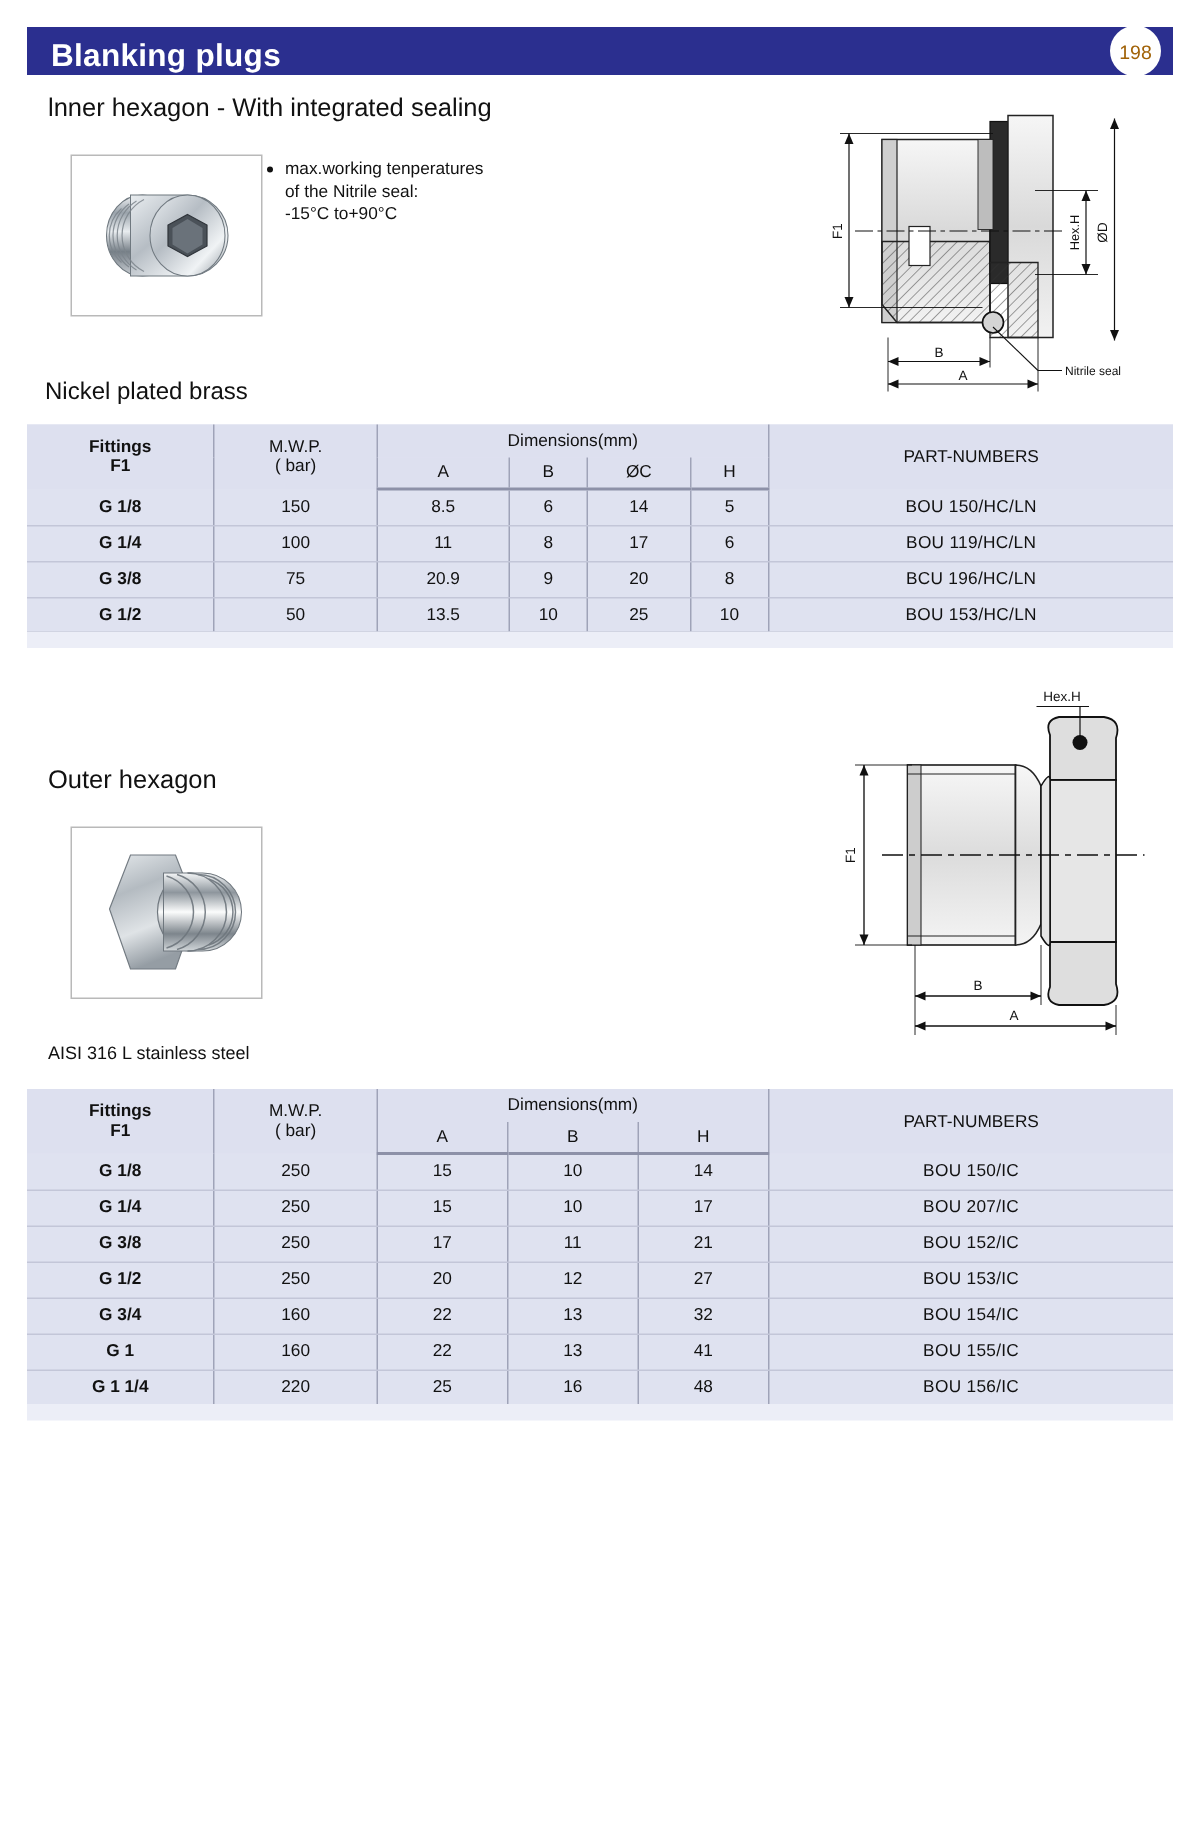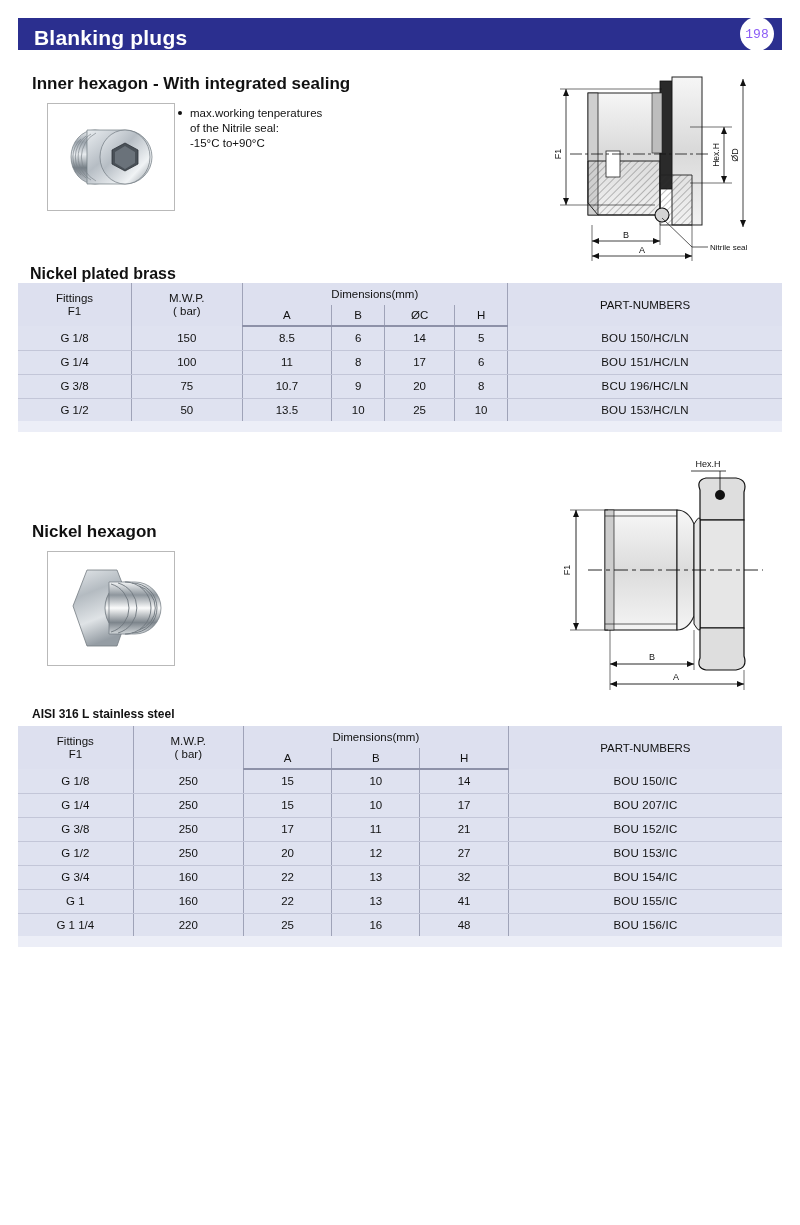--- a/index.html
+++ b/index.html
@@ -28,36 +28,34 @@
     letter-spacing: 0.2px;
     margin-left: 16px;
   }
   .page-badge {
     position: absolute;
     right: 8px; top: 50%;
     transform: translateY(-50%);
     width: 34px; height: 34px;
     border-radius: 50%;
     background: #ffffff;
-    color: #8b5cf6;
+    color: #a16207;
     font-size: 13px;
     display: flex;
     align-items: center;
     justify-content: center;
-    font-family: Liberation Mono, monospace;
   }
 
   
   .sec-title {
     position: absolute;
     font-size: 17px;
-    font-weight: bold;
+    font-weight: normal;
     color: #111111;
     white-space: nowrap;
-    margin-top: 12px;
   }
   #title-inner  { left: 32px; top: 62px; }
   #title-nickel { left: 30px; top: 253px; font-size: 16px; text-align: center; }
   #title-outer  { left: 32px; top: 510px; }
   #title-aisi   { left: 32px; top: 695px; font-size: 12px; }
 
   
   .photo-frame {
     position: absolute;
     border: 1px solid #b9b9b9;
@@ -112,21 +110,21 @@
   .spec-table thead tr.hrow1 th { height: 22px; vertical-align: middle; }
   .spec-table thead tr.hrow2 th { height: 21px; vertical-align: middle; }
   .spec-table thead { background: #dde0ef; }
   .spec-table thead tr.hrow2 th { border-bottom: 2px solid #8d91a8; }
   .spec-table tbody td {
     height: 24px;
     border-bottom: 1px solid #c3c6d8;
     background: #dfe2f0;
   }
   .spec-table tbody tr:last-child td { border-bottom: 2px solid #8d91a8; }
-  .spec-table th.edge-l, .spec-table td.edge-l { border-left: none; }
+  .spec-table th.edge-l, .spec-table td.edge-l { border-left: none; font-weight: bold; }
   .spec-table th.edge-r, .spec-table td.edge-r { border-right: none; }
   .hdr-two-line { line-height: 13px; }
   .dim-span { border-bottom: none !important; }
   .tbl-footer {
     position: absolute;
     left: 18px;
     width: 764px;
     height: 11px;
     background: #eceef7;
   }
@@ -284,45 +282,45 @@
       <td>5</td>
       <td class="edge-r partno">BOU 150/HC/LN</td>
     </tr>
     <tr>
       <td class="edge-l">G 1/4</td>
       <td>100</td>
       <td>11</td>
       <td>8</td>
       <td>17</td>
       <td>6</td>
-      <td class="edge-r partno">BOU 151/HC/LN</td>
+      <td class="edge-r partno">BOU 119/HC/LN</td>
     </tr>
     <tr>
       <td class="edge-l">G 3/8</td>
       <td>75</td>
-      <td>10.7</td>
+      <td>20.9</td>
       <td>9</td>
       <td>20</td>
       <td>8</td>
       <td class="edge-r partno">BCU 196/HC/LN</td>
     </tr>
     <tr>
       <td class="edge-l">G 1/2</td>
       <td>50</td>
       <td>13.5</td>
       <td>10</td>
       <td>25</td>
       <td>10</td>
       <td class="edge-r partno">BOU 153/HC/LN</td>
     </tr>
   </tbody>
 </table>
 <div class="tbl-footer" id="footer-1"></div>
 
-<div class="sec-title" id="title-outer">Nickel hexagon</div>
+<div class="sec-title" id="title-outer">Outer hexagon</div>
 
 <div class="photo-frame" id="photo-2">
   <div class="photo-inner">
     <svg viewBox="0 0 120 105" width="100%" height="100%">
       <defs>
         <linearGradient id="chromeC" x1="0" y1="0" x2="0.3" y2="1">
           <stop offset="0%" stop-color="#e3e7ea"></stop>
           <stop offset="35%" stop-color="#b4bbc1"></stop>
           <stop offset="70%" stop-color="#dfe3e6"></stop>
           <stop offset="100%" stop-color="#959da4"></stop>

